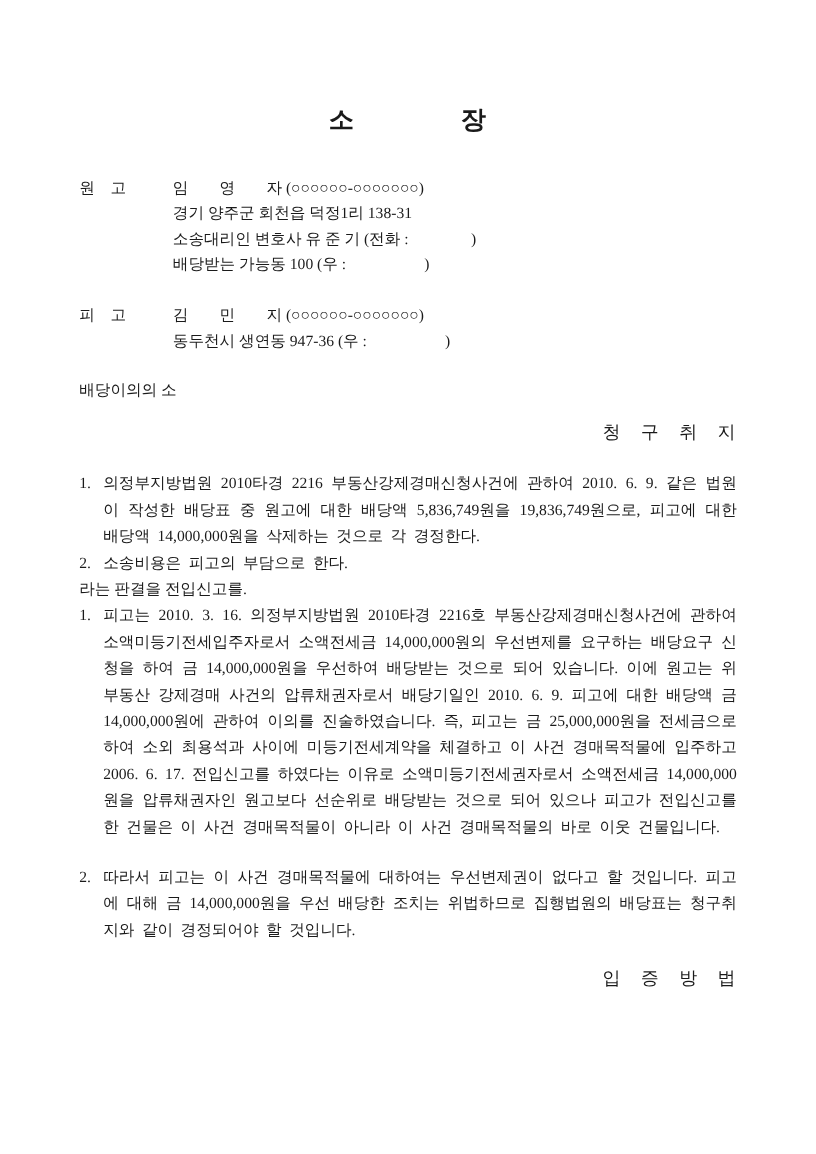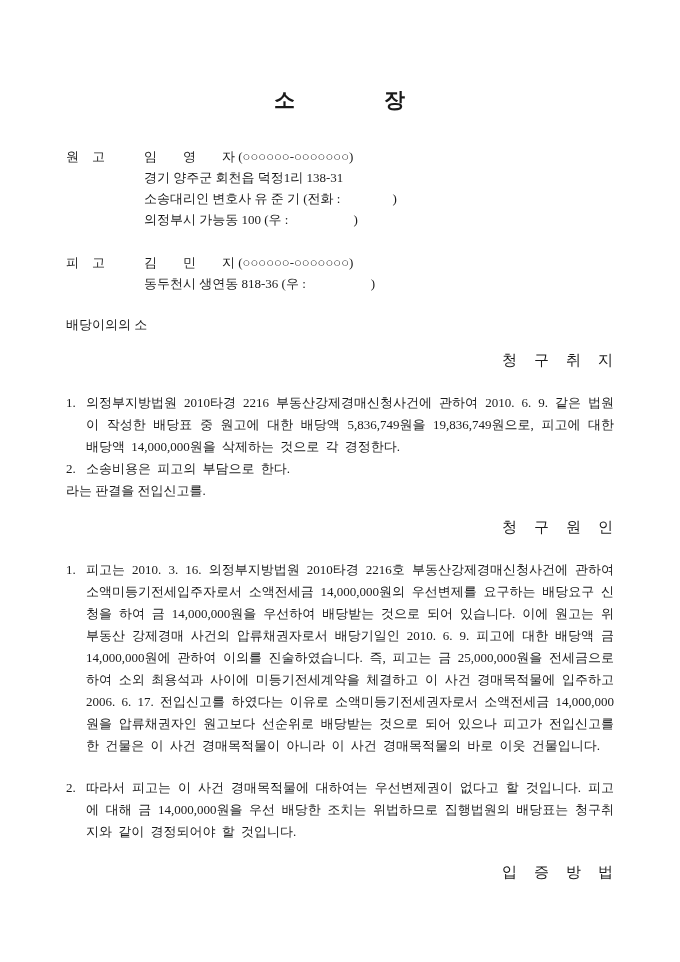--- a/index.html
+++ b/index.html
@@ -57,49 +57,48 @@
 <div class="page">
 
   <div class="doc-title">소　　　　장</div>
 
   <div class="party-block plaintiff">
     <div class="party-label">원　고</div>
     <div class="party-content">
       <div class="party-line">임　　영　　자 (○○○○○○-○○○○○○○)</div>
       <div class="party-line">경기 양주군 회천읍 덕정1리 138-31</div>
       <div class="party-line">소송대리인 변호사 유 준 기 (전화 :　　　　)</div>
-      <div class="party-line">의정부시 가능동 100 (우 :　　　　　)</div>
+      <div class="party-line">배당받는 가능동 100 (우 :　　　　　)</div>
     </div>
   </div>
 
   <div class="party-block defendant">
     <div class="party-label">피　고</div>
     <div class="party-content">
       <div class="party-line">김　　민　　지 (○○○○○○-○○○○○○○)</div>
-      <div class="party-line">동두천시 생연동 818-36 (우 :　　　　　)</div>
+      <div class="party-line">동두천시 생연동 947-36 (우 :　　　　　)</div>
     </div>
   </div>
 
   <div class="case-name">배당이의의 소</div>
 
   <div class="purport-section">
     <div class="section-heading">청　구　취　지</div>
     <div class="list-item">
       <div class="item-number">1.</div>
       <div class="item-text">의정부지방법원 2010타경 2216 부동산강제경매신청사건에 관하여 2010. 6. 9. 같은 법원이 작성한 배당표 중 원고에 대한 배당액 5,836,749원을 19,836,749원으로, 피고에 대한 배당액 14,000,000원을 삭제하는 것으로 각 경정한다.</div>
     </div>
     <div class="list-item">
       <div class="item-number">2.</div>
       <div class="item-text">소송비용은 피고의 부담으로 한다.</div>
     </div>
     <div class="closing-line">라는 판결을 전입신고를.</div>
   </div>
 
   <div class="cause-section">
-    <div class="section-heading">청　구　원　인</div>
     <div class="list-item">
       <div class="item-number">1.</div>
       <div class="item-text">피고는 2010. 3. 16. 의정부지방법원 2010타경 2216호 부동산강제경매신청사건에 관하여 소액미등기전세입주자로서 소액전세금 14,000,000원의 우선변제를 요구하는 배당요구 신청을 하여 금 14,000,000원을 우선하여 배당받는 것으로 되어 있습니다. 이에 원고는 위 부동산 강제경매 사건의 압류채권자로서 배당기일인 2010. 6. 9. 피고에 대한 배당액 금 14,000,000원에 관하여 이의를 진술하였습니다. 즉, 피고는 금 25,000,000원을 전세금으로 하여 소외 최용석과 사이에 미등기전세계약을 체결하고 이 사건 경매목적물에 입주하고 2006. 6. 17. 전입신고를 하였다는 이유로 소액미등기전세권자로서 소액전세금 14,000,000원을 압류채권자인 원고보다 선순위로 배당받는 것으로 되어 있으나 피고가 전입신고를 한 건물은 이 사건 경매목적물이 아니라 이 사건 경매목적물의 바로 이웃 건물입니다.</div>
     </div>
     <div class="list-item">
       <div class="item-number">2.</div>
       <div class="item-text">따라서 피고는 이 사건 경매목적물에 대하여는 우선변제권이 없다고 할 것입니다. 피고에 대해 금 14,000,000원을 우선 배당한 조치는 위법하므로 집행법원의 배당표는 청구취지와 같이 경정되어야 할 것입니다.</div>
     </div>
   </div>
 

